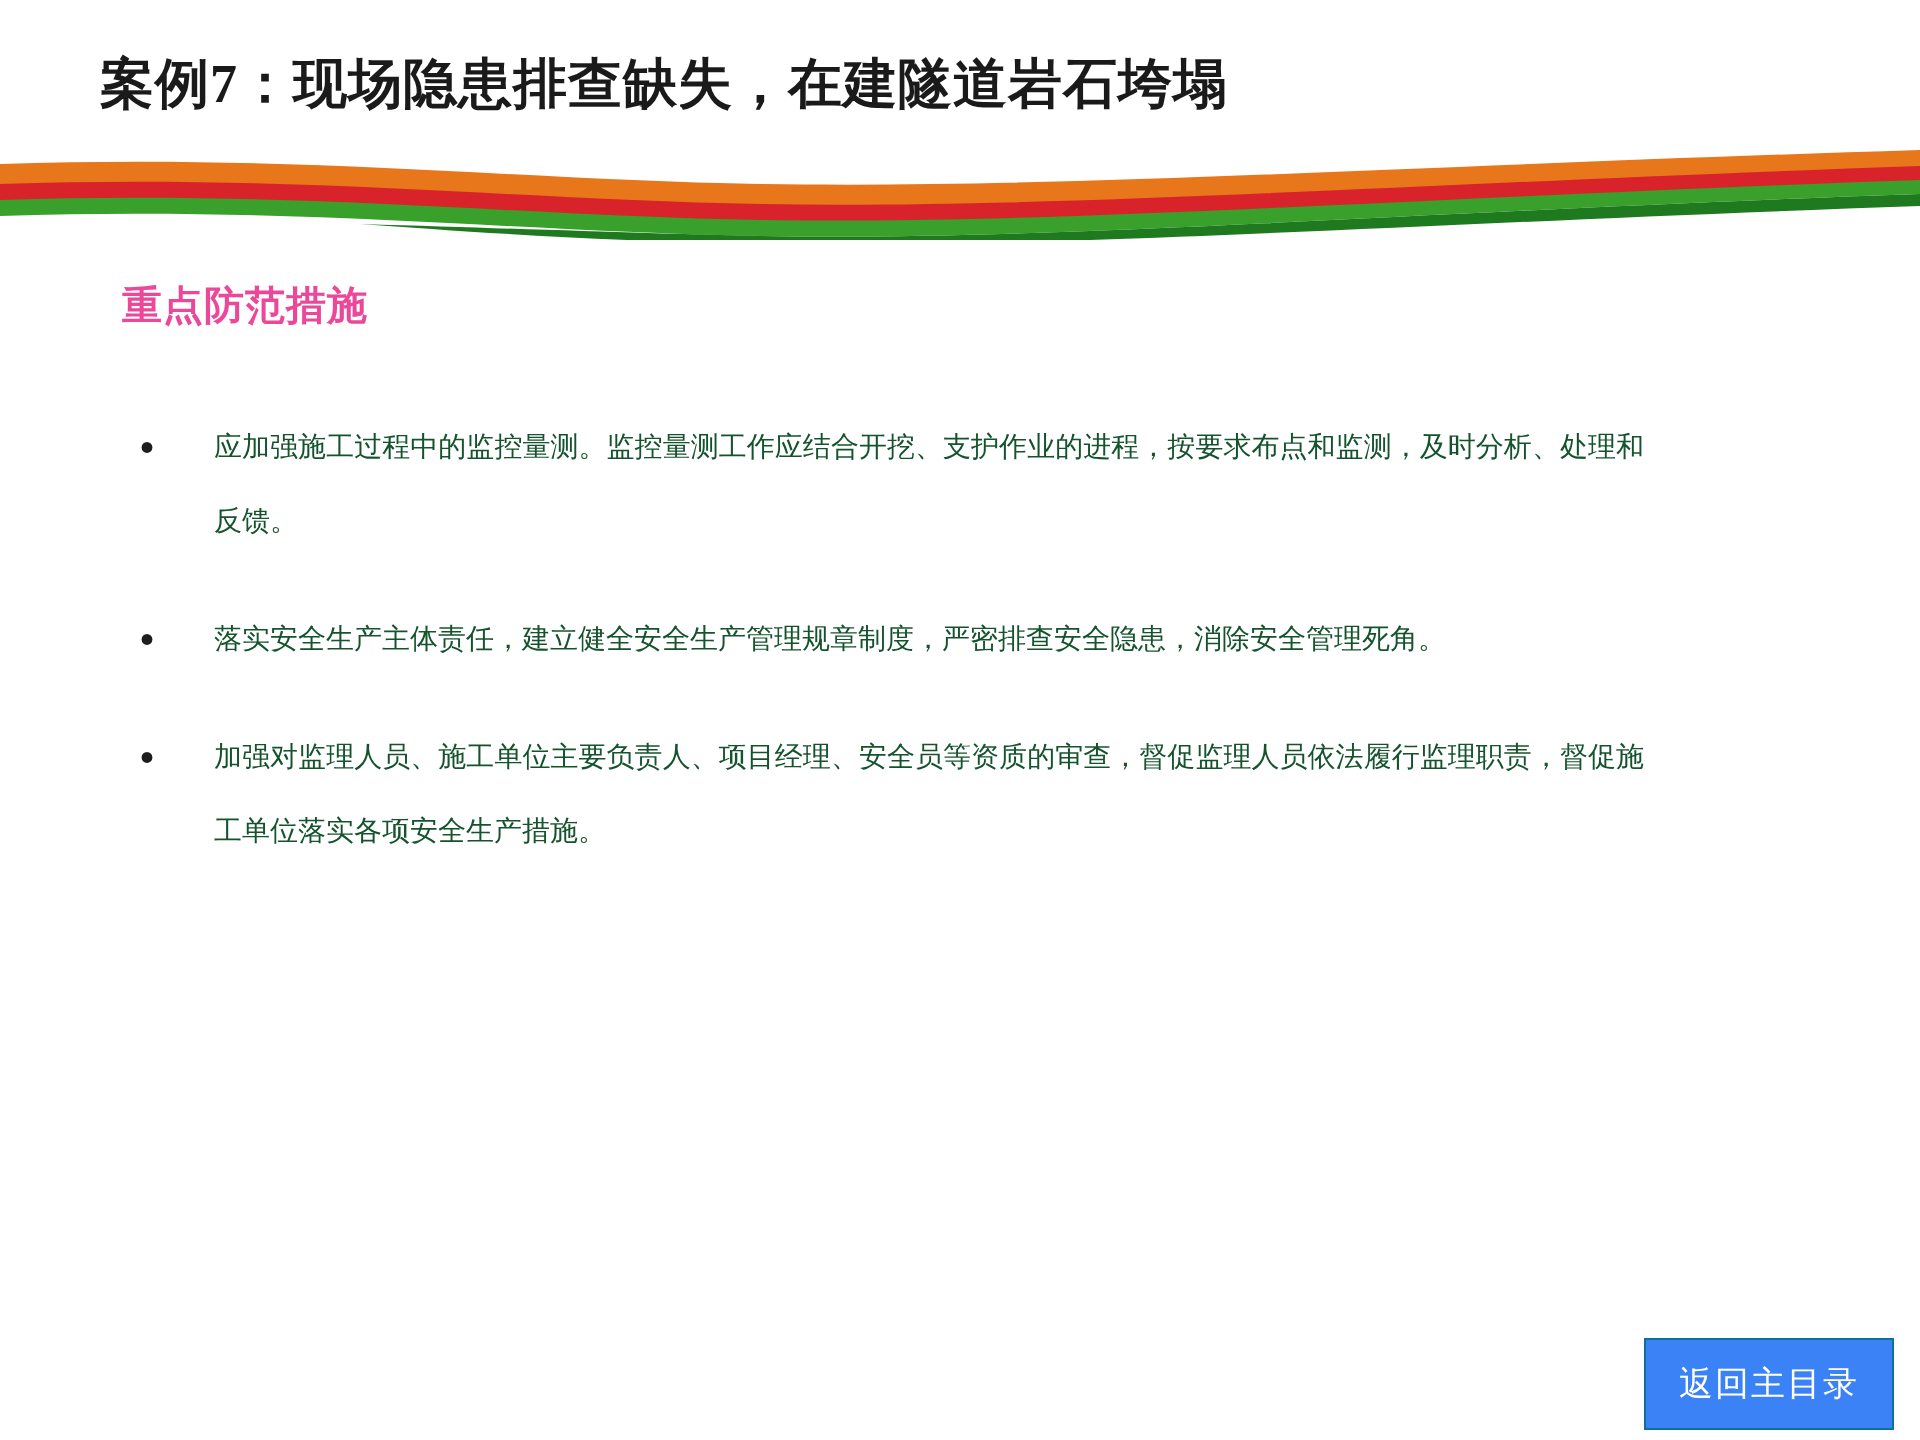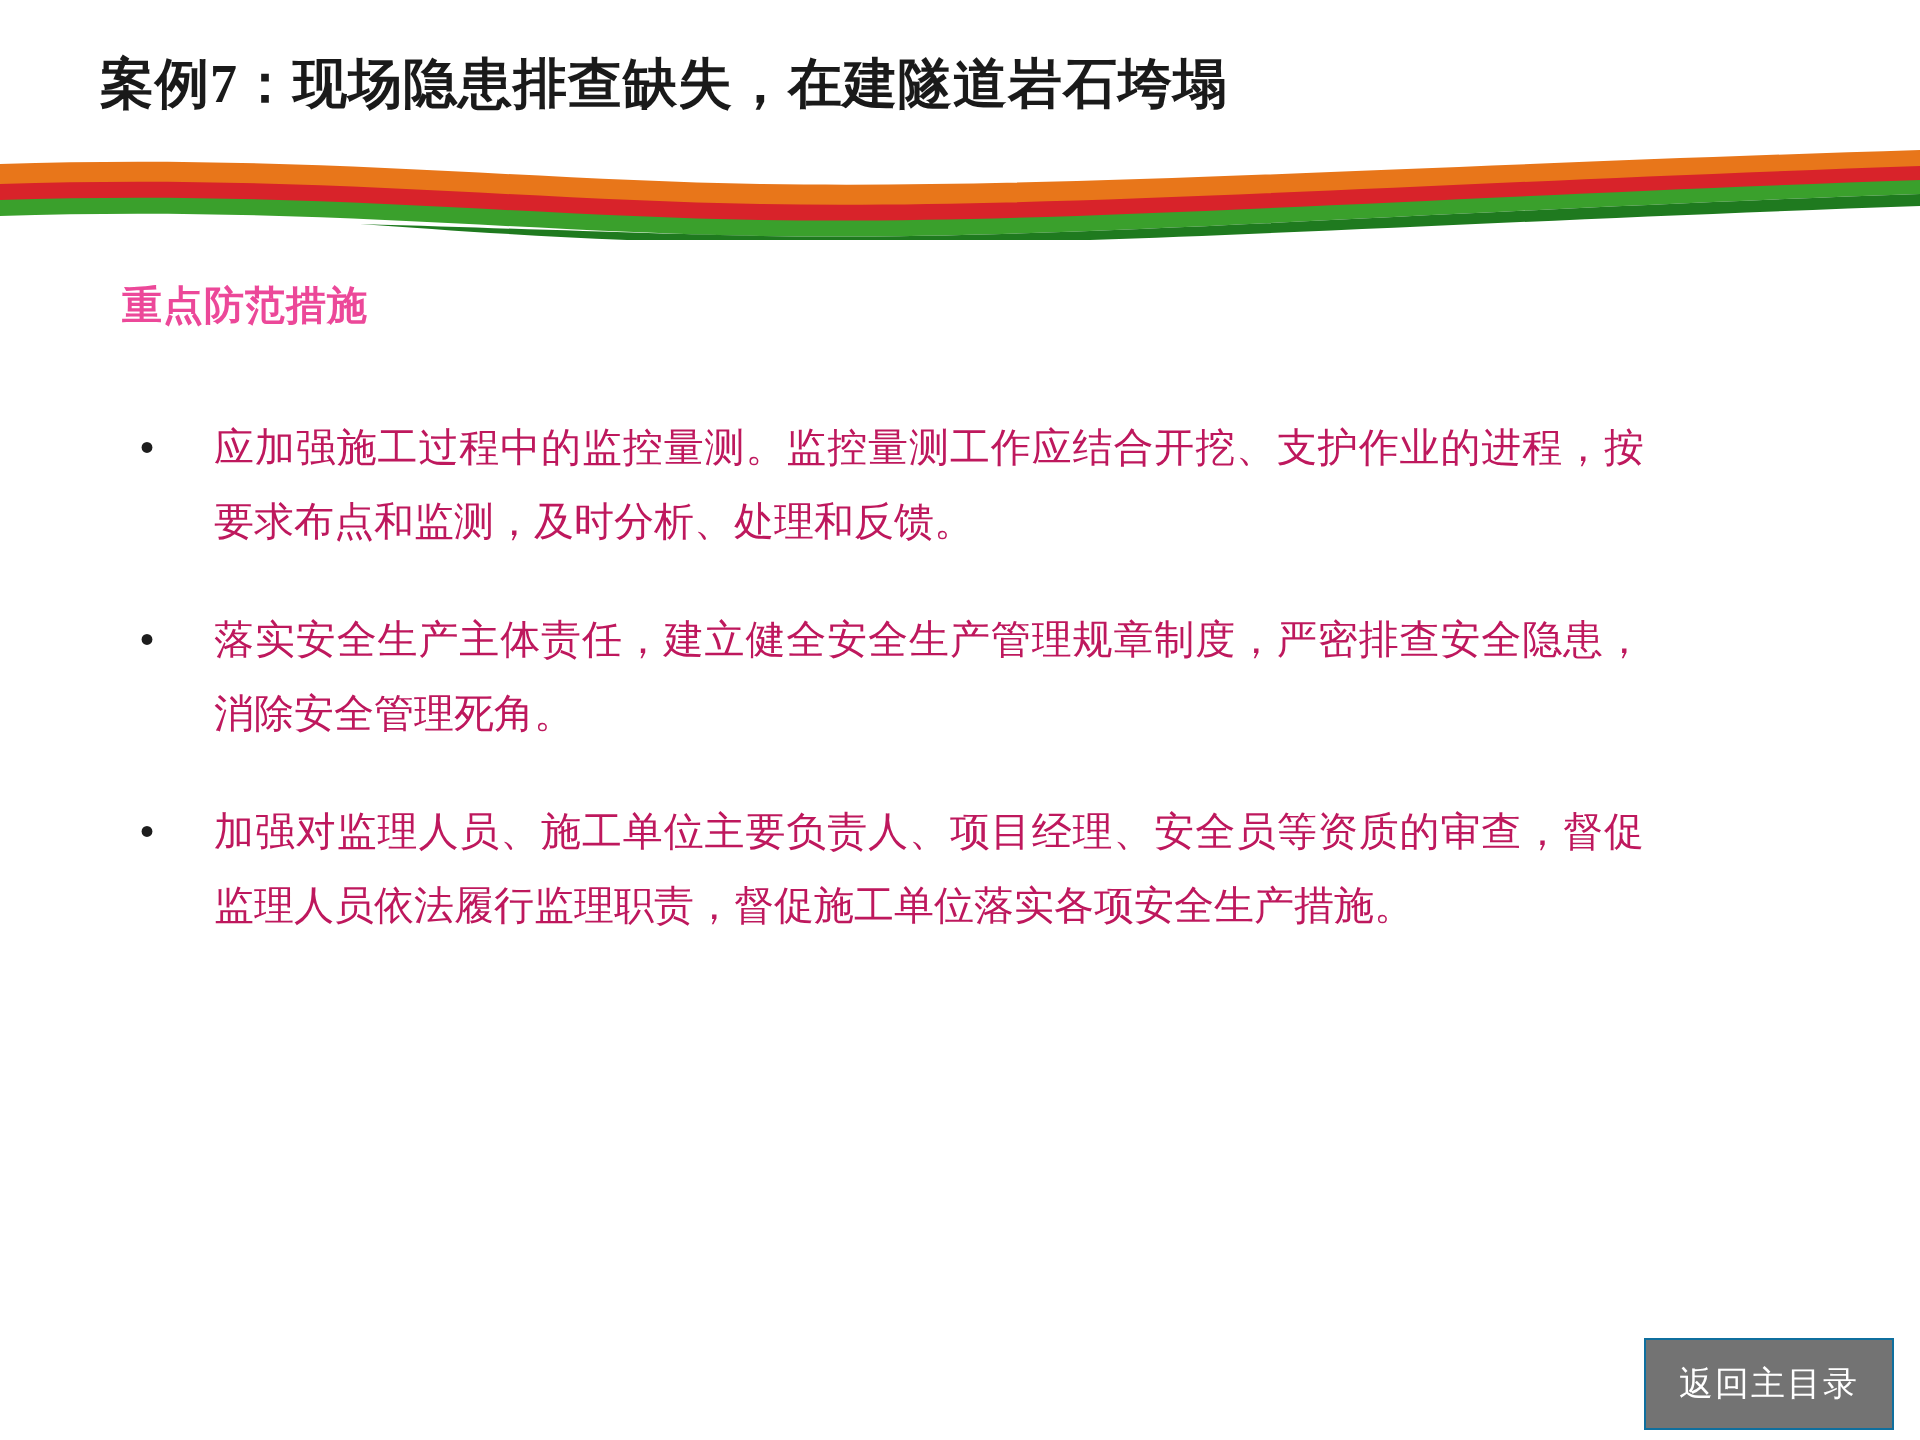--- a/index.html
+++ b/index.html
@@ -76,36 +76,36 @@
     line-height: 74px;
     color: #1d1d1d;
     text-align: left;
     padding-left: 18px;
     box-sizing: border-box;
   }
 
   .bullet-text {
     flex: 1 1 auto;
     font-family: "DejaVu Serif", "Liberation Serif", serif;
-    font-size: 40px;
+    font-size: 28px;
     line-height: 74px;
-    color: #be185d;
+    color: #14532d;
     max-width: 1430px;
     text-align: justify;
     text-justify: inter-ideograph;
   }
 
   
   .return-button {
     position: absolute;
     left: 1644px;
     top: 1338px;
     width: 250px;
     height: 92px;
-    background: #737373;
+    background: #3b82f6;
     border: 2px solid #0f6f9e;
     color: #ffffff;
     font-size: 34px;
     display: flex;
     align-items: center;
     justify-content: center;
     font-family: "Liberation Sans", sans-serif;
     letter-spacing: 2px;
     box-sizing: border-box;
     cursor: pointer;

